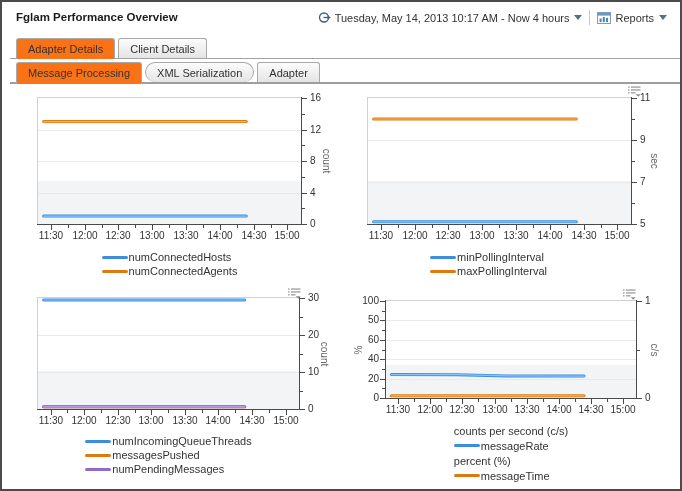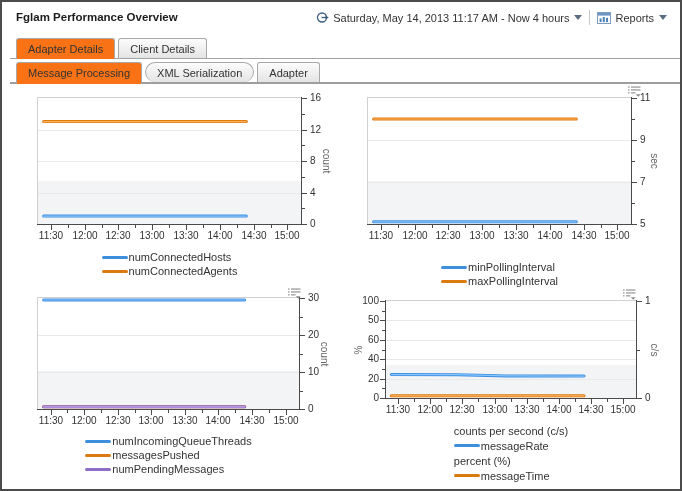--- a/index.html
+++ b/index.html
@@ -41,21 +41,21 @@
   <div class="title">Fglam Performance Overview</div>
 
   <div class="hdr-right">
     <span style="display:inline-flex;">
       <svg width="13" height="13" viewBox="0 0 13 13">
         <circle cx="6" cy="6.5" r="4.5" fill="none" stroke="#3f5e7e" stroke-width="1.3"></circle>
         <path d="M5.5,6.5 L10.6,6.5" stroke="#3f5e7e" stroke-width="1.3"></path>
         <path d="M9.6,4.4 L12.8,6.5 L9.6,8.6 Z" fill="#3f5e7e"></path>
       </svg>
     </span>
-    <span class="txt">Saturday, May 14, 2013 11:17 AM - Now 4 hours</span>
+    <span class="txt">Tuesday, May 14, 2013 10:17 AM - Now 4 hours</span>
     <span class="caret"></span>
     <span class="vdiv"></span>
     <span style="display:inline-flex;">
       <svg width="14" height="12" viewBox="0 0 14 12">
         <rect x="0.5" y="0.5" width="13" height="11" fill="#fff" stroke="#7d9cc0"></rect>
         <rect x="1" y="1" width="12" height="2.6" fill="#6d96c0"></rect>
         <rect x="2.6" y="6.5" width="2" height="3.6" fill="#4e81b4"></rect>
         <rect x="5.8" y="5" width="2" height="5.1" fill="#4e81b4"></rect>
         <rect x="9" y="5.8" width="2" height="4.3" fill="#4e81b4"></rect>
       </svg>
@@ -182,21 +182,21 @@
       <div class="tlab" style="left: 565px; top: 229px; width: 34px; text-align: center;">14:30</div>
       <div class="tick" style="left: 599px; top: 223px; width: 1px; height: 3px;"></div>
       <div class="tick" style="left: 615px; top: 223px; width: 1px; height: 5px;"></div>
       <div class="tlab" style="left: 598px; top: 229px; width: 34px; text-align: center;">15:00</div>
       <svg class="csvg" width="263" height="126" viewBox="0 0 263 126" style="left: 366px; top: 96px;">
         <polyline points="5.6,123.8 208.3,123.8" fill="none" stroke="#3E8EDE" stroke-width="3" stroke-linecap="round"></polyline>
         <polyline points="5.6,123.8 208.3,123.8" fill="none" stroke="#85C4FF" stroke-width="1.2" stroke-linecap="round"></polyline>
         <polyline points="5.6,21.0 208.3,21.0" fill="none" stroke="#DB7A10" stroke-width="3" stroke-linecap="round"></polyline>
         <polyline points="5.6,21.0 208.3,21.0" fill="none" stroke="#FFB257" stroke-width="1.2" stroke-linecap="round"></polyline>
       </svg>
-      <div class="leg" style="left: 365px; top: 248px; width: 265px; margin-top: 10px;">
+      <div class="leg" style="left: 354px; top: 248px; width: 265px;">
         <div class="leg-inner">
           <div class="lrow" style="height: 14px;">
             <span class="sw" style="background: rgb(62, 142, 222);"></span>
             <span>minPollingInterval</span>
           </div>
           <div class="lrow" style="height: 14px;">
             <span class="sw" style="background: rgb(219, 122, 16);"></span>
             <span>maxPollingInterval</span>
           </div>
         </div>

